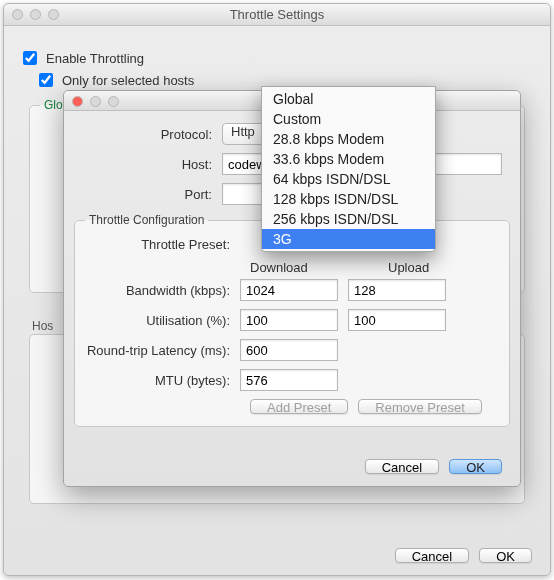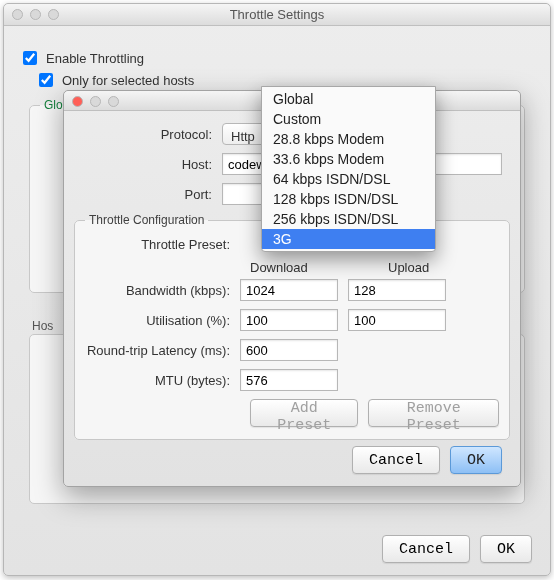--- a/index.html
+++ b/index.html
@@ -56,29 +56,28 @@
   .ghost legend { font-size: 12px; color: #15803d; padding: 0 4px; margin-left: 10px; }
   .ghost-inner { height: 180px; }
   .hostslabel { position:absolute; left:28px; top:315px; font-size:12px; color:#555; }
   .ghost2 { position:absolute; left:25px; top:330px; right:25px; height:170px;
     border: 1px solid #c8c8c8; border-radius:5px; background:#f6f6f6;}
   .bottombar {
     position: absolute; bottom: 12px; right: 18px;
     display: flex; gap: 10px;
   }
   .btn {
-    height: 28px;
+    height: 15px;
     padding: 0 16px;
     border-radius: 4px;
     border: 1px solid #b0b0b0;
     background: linear-gradient(#ffffff, #e9e9e9);
-    font-size: 15px;
+    font-size: 13px;
     box-shadow: 0 1px 1px rgba(0,0,0,.08);
     cursor: default;
-    font-family: Liberation Mono, monospace;
   }
   
   .dialog {
     position: absolute;
     left: 63px; top: 90px;
     width: 458px; height: 397px;
     background: linear-gradient(#ececec, #e2e2e2);
     border: 1px solid #a3a3a3;
     border-radius: 5px;
     box-shadow: 0 10px 28px rgba(0,0,0,.35);
@@ -91,21 +90,21 @@
   .fld { flex:1; }
   .txt {
     height: 22px; width: 280px;
     border: 1px solid #b7b7b7;
     background: #fff; font-size: 13px; padding: 0 5px;
     box-shadow: inset 0 1px 2px rgba(0,0,0,.1);
   }
   .txt.sm { width: 90px; }
   .txt.md { width: 98px; }
   .seltn {
-    display:inline-flex; align-items:flex-end;
+    display:inline-flex; align-items:flex-start;
     height: 22px; border: 1px solid #b7b7b7;
     background: linear-gradient(#fff,#eee);
     border-radius: 4px; overflow:hidden;
   }
   .seltn span { padding: 0 10px 0 8px; }
   .seltn .arrow { width:18px; height:22px; border-left:1px solid #c4c4c4;
     display:flex; align-items:center; justify-content:center; }
   svg.tri { width:8px; height:6px; }
   fieldset.tc {
     border: 1px solid #c7c7c7; border-radius:5px;

